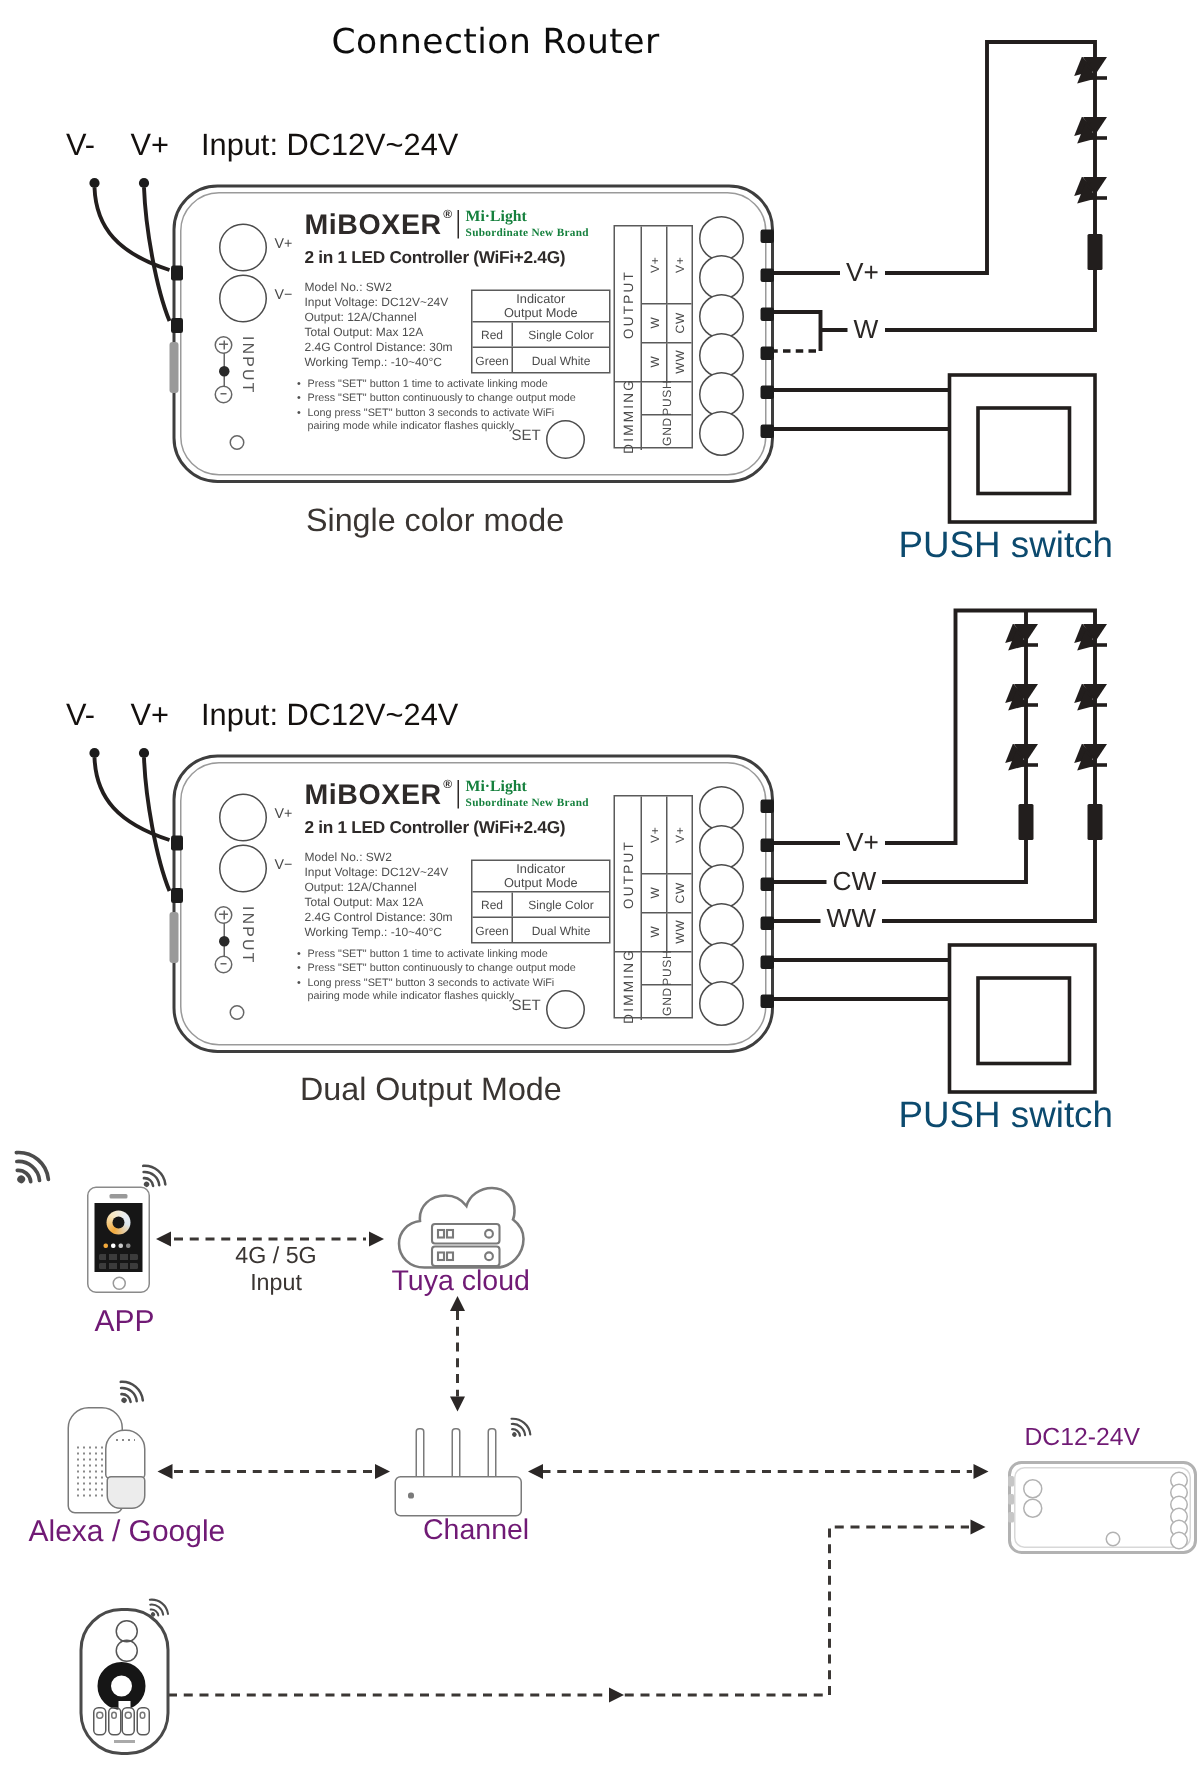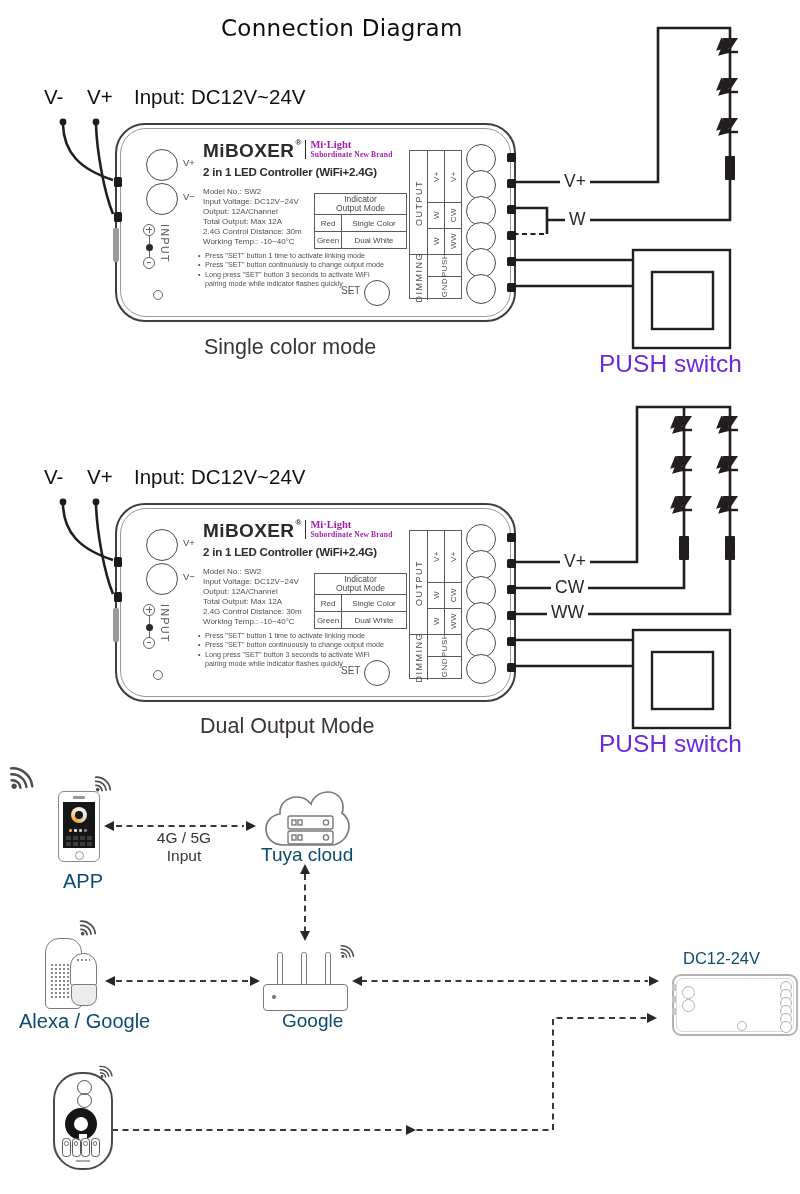--- a/index.html
+++ b/index.html
@@ -1,24 +1,24 @@
 <!DOCTYPE html>
 <html><head>
 <meta charset="utf-8">
 <style>
   html,body{margin:0;padding:0}
   body{width:800px;height:1194px;position:relative;background:#fff;overflow:hidden;
        font-family:"Liberation Sans",sans-serif;color:#222}
   .abs{position:absolute}
   #art{position:absolute;left:0;top:0;z-index:0}
-  .lbl{position:absolute;z-index:2;color:#0c4a6e;white-space:nowrap;line-height:1.1}
+  .lbl{position:absolute;z-index:2;color:#701a75;white-space:nowrap;line-height:1.1}
   .title{font-family:"DejaVu Sans",sans-serif;font-size:23px;color:#0d0d0d;letter-spacing:.3px}
   .inlabel{font-size:20.5px;color:#14100e}
   .mode{font-size:21.5px;color:#3a3532}
-  .push{font-size:24.5px;color:#6d28d9}
+  .push{font-size:24.5px;color:#0c4a6e}
   .wlbl{position:absolute;z-index:2;background:#fff;color:#2b2725;font-size:17.5px;
         padding:0 4px;line-height:22px;white-space:nowrap}
   
   .controller{position:absolute;width:397px;height:195px;background:#fff;z-index:1;
               border:2.2px solid #3e3e3e;border-radius:30px}
   .inner-line{position:absolute;inset:3px;border:1px solid #9a9a9a;border-radius:26px;pointer-events:none}
   .port{position:absolute;width:30px;height:30px;border:1.6px solid #4c4c4c;border-radius:50%;background:#fff}
   .portlbl{position:absolute;font-size:9.5px;color:#4a4a4a}
   .jackline{position:absolute;left:31.5px;top:101px;width:1px;height:38px;background:#666}
   .jackplus{position:absolute;left:26px;top:99px;width:10px;height:10px;border:1px solid #666;border-radius:50%;background:#fff}
@@ -26,21 +26,21 @@
   .jackplus::after{content:"";position:absolute;left:4.5px;top:1.5px;width:1px;height:6px;background:#666}
   .jackpin{position:absolute;left:28.5px;top:119px;width:7px;height:7px;background:#2a2a2a;border-radius:50%}
   .jackneg{position:absolute;left:26px;top:132px;width:10px;height:10px;border:1px solid #666;border-radius:50%;background:#fff}
   .jackneg::before{content:"";position:absolute;left:3px;top:4px;width:4px;height:1px;background:#666}
   .vtext{writing-mode:vertical-rl;font-size:10.5px;letter-spacing:1.5px;color:#555}
   .ledind{position:absolute;left:36px;top:165px;width:8px;height:8px;border:1.2px solid #666;border-radius:50%}
   .logo-row{position:absolute;left:86px;top:15px;display:flex;align-items:flex-start}
   .brand{font-size:19px;font-weight:700;color:#2e2a29;letter-spacing:.4px;line-height:21px}
   .reg{font-size:8px;font-weight:700;color:#2e2a29;margin:-2px 2px 0 1px}
   .subbrand{border-left:1.6px solid #2e2a29;padding-left:4px;margin-left:2px;
-            font-family:"Liberation Serif",serif;font-weight:700;color:#a21caf}
+            font-family:"Liberation Serif",serif;font-weight:700;color:#15803d}
   .sb1{font-size:10.5px;line-height:10px}
   .sb2{font-size:7.5px;line-height:9px;letter-spacing:.2px}
   .prodtitle{position:absolute;left:86px;top:41px;font-size:11.5px;font-weight:700;
              letter-spacing:-.2px;color:#2e2a29;white-space:nowrap}
   .specs{position:absolute;left:86px;top:62px;font-size:8px;line-height:9.9px;color:#4f4f4f}
   .indtable{position:absolute;left:197px;top:68px;width:91px;height:54px;border:1.1px solid #5a5a5a;
             font-size:8px;color:#4a4a4a}
   .indhead{height:20px;border-bottom:1.1px solid #5a5a5a;display:flex;flex-direction:column;
            align-items:center;justify-content:center;font-size:8.5px;line-height:9.5px}
   .indrow{height:16px;display:flex;border-bottom:1.1px solid #5a5a5a}
@@ -213,21 +213,21 @@
     </g>
   </g>
 
   <use href="#wifi" transform="translate(16,784) rotate(40) scale(1.45)"></use>
   <use href="#wifi" transform="translate(99,788) rotate(40)"></use>
   <use href="#wifi" transform="translate(84,932) rotate(40)"></use>
   <use href="#wifi" transform="translate(344,955) rotate(40) scale(0.85)"></use>
   <use href="#wifi" transform="translate(103,1075) rotate(38) scale(0.8)"></use>
 </svg>
 
-<div class="lbl title" style="left:221px;top:16px">Connection Diagram</div>
+<div class="lbl title" style="left:221px;top:16px">Connection Router</div>
 
 <div class="lbl inlabel" style="left:44px;top:86px">V-</div>
 <div class="lbl inlabel" style="left:87px;top:86px">V+</div>
 <div class="lbl inlabel" style="left:134px;top:86px">Input: DC12V~24V</div>
 <div class="lbl mode" style="left:204px;top:336px">Single color mode</div>
 <div class="lbl push" style="left:599px;top:351px">PUSH switch</div>
 <div class="wlbl" style="left:560px;top:170px">V+</div>
 <div class="wlbl" style="left:565px;top:208px">W</div>
 
 <div class="lbl inlabel" style="left:44px;top:466px">V-</div>
@@ -484,21 +484,21 @@
   <div class="base"></div>
 </div>
 <div class="lbl l20" style="left:19px;top:1010px">Alexa / Google</div>
 
 <div class="antenna" style="left:277px"></div>
 <div class="antenna" style="left:301px"></div>
 <div class="antenna" style="left:325px"></div>
 <div class="router">
   <div class="dot"></div>
 </div>
-<div class="lbl l19" style="left:282px;top:1011px">Google</div>
+<div class="lbl l19" style="left:282px;top:1011px">Channel</div>
 
 <div class="lbl" style="left:683px;top:949px;font-size:16.5px">DC12-24V</div>
 <div class="dcdev">
   <div class="dc-c" style="left:8px;top:10px;width:11px;height:11px"></div>
   <div class="dc-c" style="left:8px;top:23px;width:11px;height:11px"></div>
   <div class="dc-c" style="left:106px;top:5px;width:10px;height:10px"></div>
   <div class="dc-c" style="left:106px;top:13px;width:10px;height:10px"></div>
   <div class="dc-c" style="left:106px;top:21px;width:10px;height:10px"></div>
   <div class="dc-c" style="left:106px;top:29px;width:10px;height:10px"></div>
   <div class="dc-c" style="left:106px;top:37px;width:10px;height:10px"></div>

